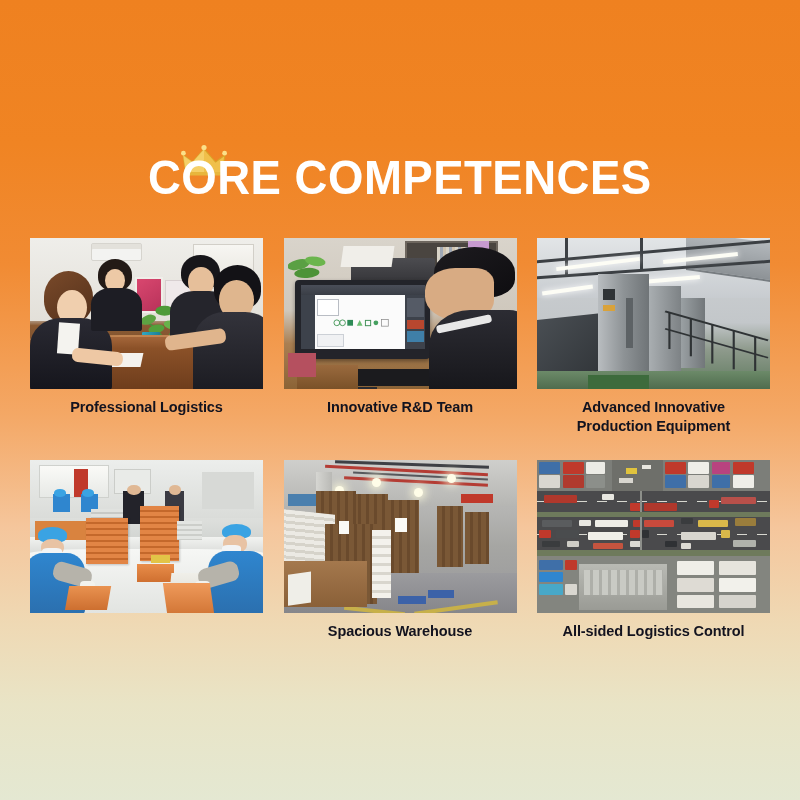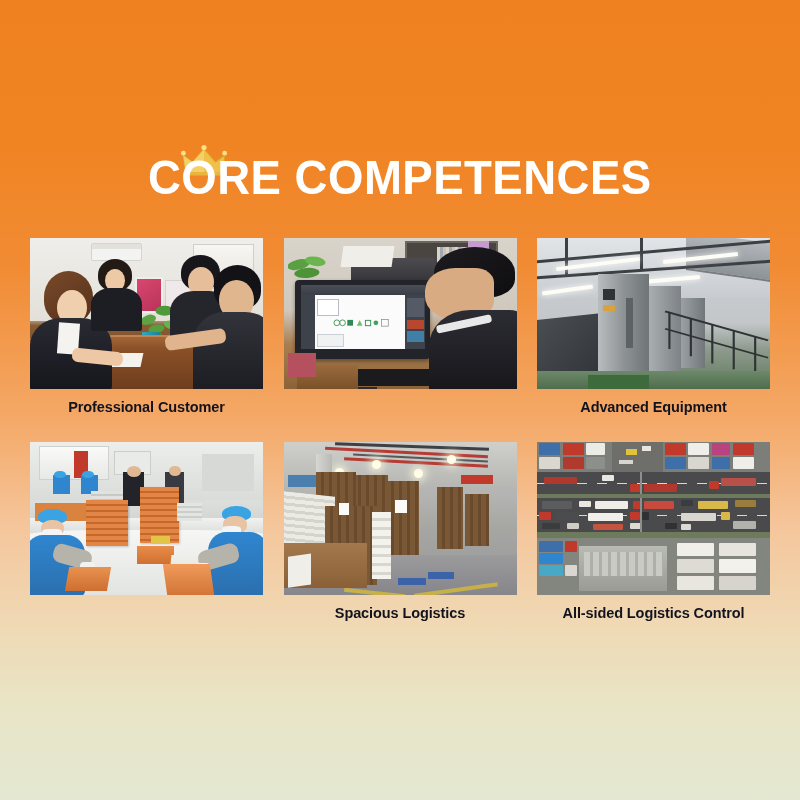--- a/index.html
+++ b/index.html
@@ -273,21 +273,21 @@
               <div class="hair" style="left:16%;top:0;width:68%;height:36%;background:#131216;"></div>
               <div class="head" style="left:24%;top:12%;width:50%;height:32%;background:#dfb68e;"></div>
               <div class="body" style="left:-14%;top:38%;width:120%;height:66%;background:linear-gradient(to bottom,#33333b,#1b1b21);"></div>
             </div>
 
             <div style="position:absolute;right:16%;top:62%;width:26%;height:10%;background:#e0b58d;border-radius:6px;transform:rotate(-8deg);"></div>
             <div style="position:absolute;left:18%;top:74%;width:22%;height:9%;background:#eec8a4;border-radius:6px;transform:rotate(6deg);"></div>
           </div>
         </div>
         <div class="caption">
-          <span class="ln">Professional Customer</span>
+          <span class="ln">Professional Logistics</span>
         </div>
       </div>
 
       <div class="cell">
         <div class="thumb">
           <div class="ph">
             <div class="p2-bg"></div>
             <div class="p2-shelf"></div>
             <div class="p2-books"></div>
             <div style="position:absolute;right:12%;top:2%;width:9%;height:7%;background:#c79ad0;"></div>
@@ -327,20 +327,23 @@
             <div style="position:absolute;left:2%;bottom:8%;width:12%;height:16%;background:#b5505f;"></div>
 
             <div class="p2-person">
               <div style="position:absolute;left:14%;top:2%;width:76%;height:34%;background:linear-gradient(150deg,#1d1b1f,#0e0d10);border-radius:52% 52% 38% 38%;"></div>
               <div style="position:absolute;left:6%;top:16%;width:64%;height:34%;background:#d8ab83;border-radius:44% 28% 38% 46%;"></div>
               <div style="position:absolute;left:10%;top:44%;width:96%;height:60%;background:linear-gradient(to bottom,#2c2c33,#141418);border-radius:40% 22% 0 0;"></div>
               <div style="position:absolute;left:16%;top:50%;width:52%;height:5%;background:#e8e8e8;border-radius:3px;transform:rotate(-12deg);"></div>
             </div>
           </div>
         </div>
+        <div class="caption">
+          <span class="ln">Innovative R&amp;D Team</span>
+        </div>
       </div>
 
       <div class="cell">
         <div class="thumb">
           <div class="ph">
             <div class="p3-bg"></div>
             <div class="p3-ceil"></div>
             <div class="p3-duct"></div>
             <div class="p3-beam" style="left:0;top:8%;width:100%;height:3px;transform:skewY(-5deg);"></div>
             <div class="p3-beam" style="left:0;top:20%;width:100%;height:3px;transform:skewY(-4deg);"></div>
@@ -367,21 +370,22 @@
               <path d="M26 16 L26 68" stroke="#2f3335" stroke-width="2"></path>
               <path d="M46 24 L46 78" stroke="#2f3335" stroke-width="2"></path>
               <path d="M66 32 L66 86" stroke="#2f3335" stroke-width="2"></path>
               <path d="M86 41 L86 94" stroke="#2f3335" stroke-width="2"></path>
             </svg>
             <div class="p3-floor"></div>
             <div style="position:absolute;left:22%;bottom:0;width:26%;height:9%;background:#3d6b3c;"></div>
           </div>
         </div>
         <div class="caption">
-          <span class="ln">Advanced Equipment</span>
+          <span class="ln">Advanced Innovative</span>
+          <span class="ln">Production Equipment</span>
         </div>
       </div>
 
     </div>
 
     <div class="row row-2">
 
       <div class="cell">
         <div class="thumb">
           <div class="ph">
@@ -471,21 +475,21 @@
             <div style="position:absolute;left:0%;top:66%;width:36%;height:30%;
                         background:linear-gradient(to bottom,#a4784d,#8a6038);"></div>
             <div style="position:absolute;left:2%;top:74%;width:10%;height:20%;background:#efeee8;transform:skewY(-8deg);"></div>
             <div style="position:absolute;left:48%;top:38%;width:5%;height:9%;background:#fafaf6;"></div>
             <div style="position:absolute;left:24%;top:40%;width:4%;height:8%;background:#fafaf6;"></div>
             <div style="position:absolute;left:49%;bottom:6%;width:12%;height:5%;background:#3c62a8;"></div>
             <div style="position:absolute;left:62%;bottom:10%;width:11%;height:5%;background:#3c62a8;"></div>
           </div>
         </div>
         <div class="caption">
-          <span class="ln">Spacious Logistics</span>
+          <span class="ln">Spacious Warehouse</span>
         </div>
       </div>
 
       <div class="cell">
         <div class="thumb">
           <div class="ph">
             <div class="p6-bg"></div>
 
             <div style="position:absolute;left:0;top:0;width:100%;height:20%;background:#7c7e79;"></div>
             <div class="ctr" style="left:1%;top:1%;width:9%;height:8%;background:#3f6fa8;"></div>

